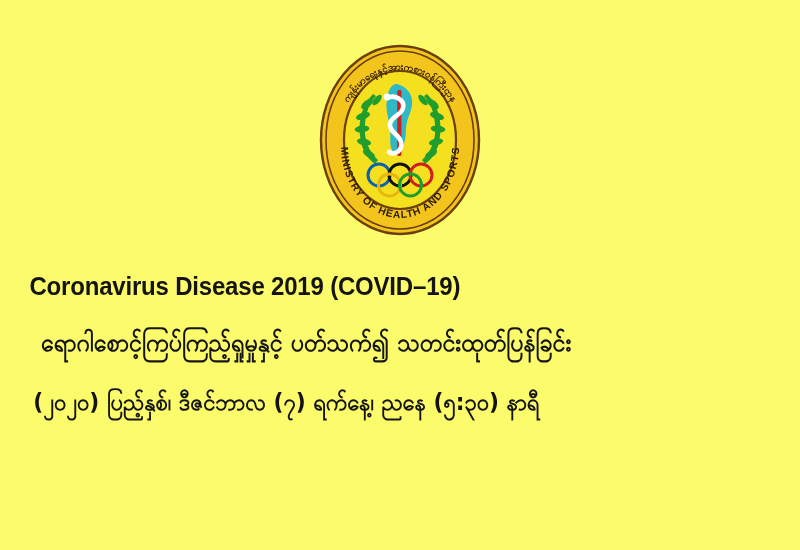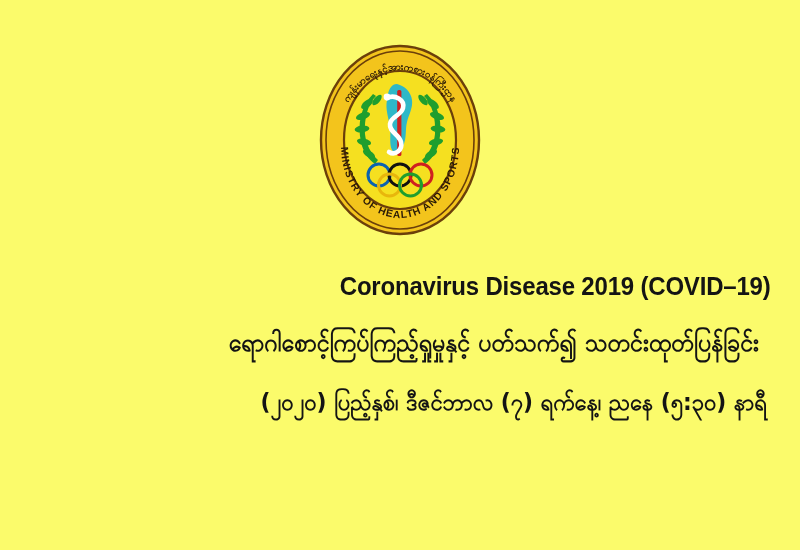--- a/index.html
+++ b/index.html
@@ -54,21 +54,21 @@
     letter-spacing: 0.2px;
     fill: #2a1a06;
   }
 
   
   .text-block {
     position: absolute;
     left: 0;
     right: 0;
     top: 272px;
-    text-align: right;
+    text-align: left;
     padding: 0 14px;
     box-sizing: border-box;
   }
 
   .headline-en {
     display: block;
     font-family: "Liberation Sans", "DejaVu Sans", sans-serif;
     font-size: 25px;
     font-weight: 700;
     color: #141414;

